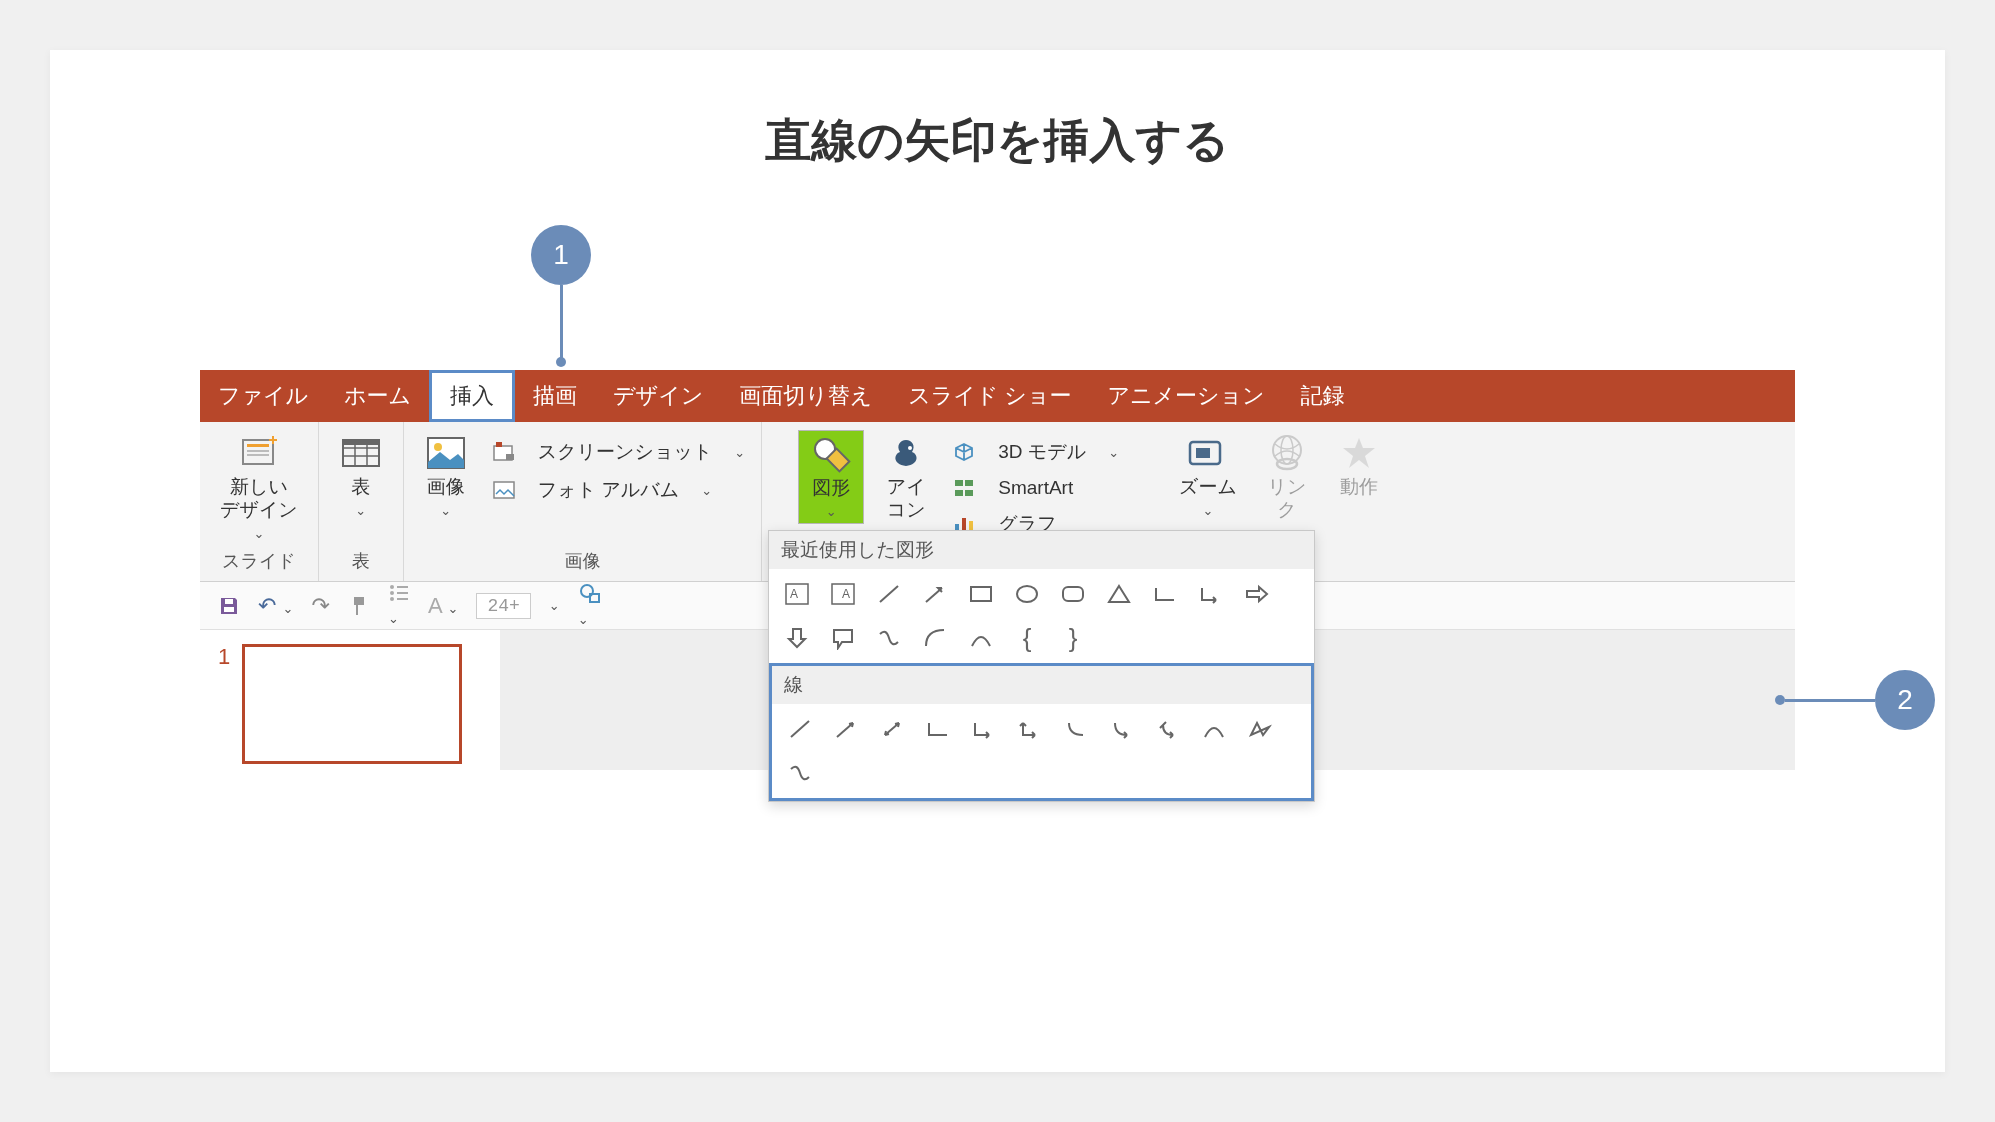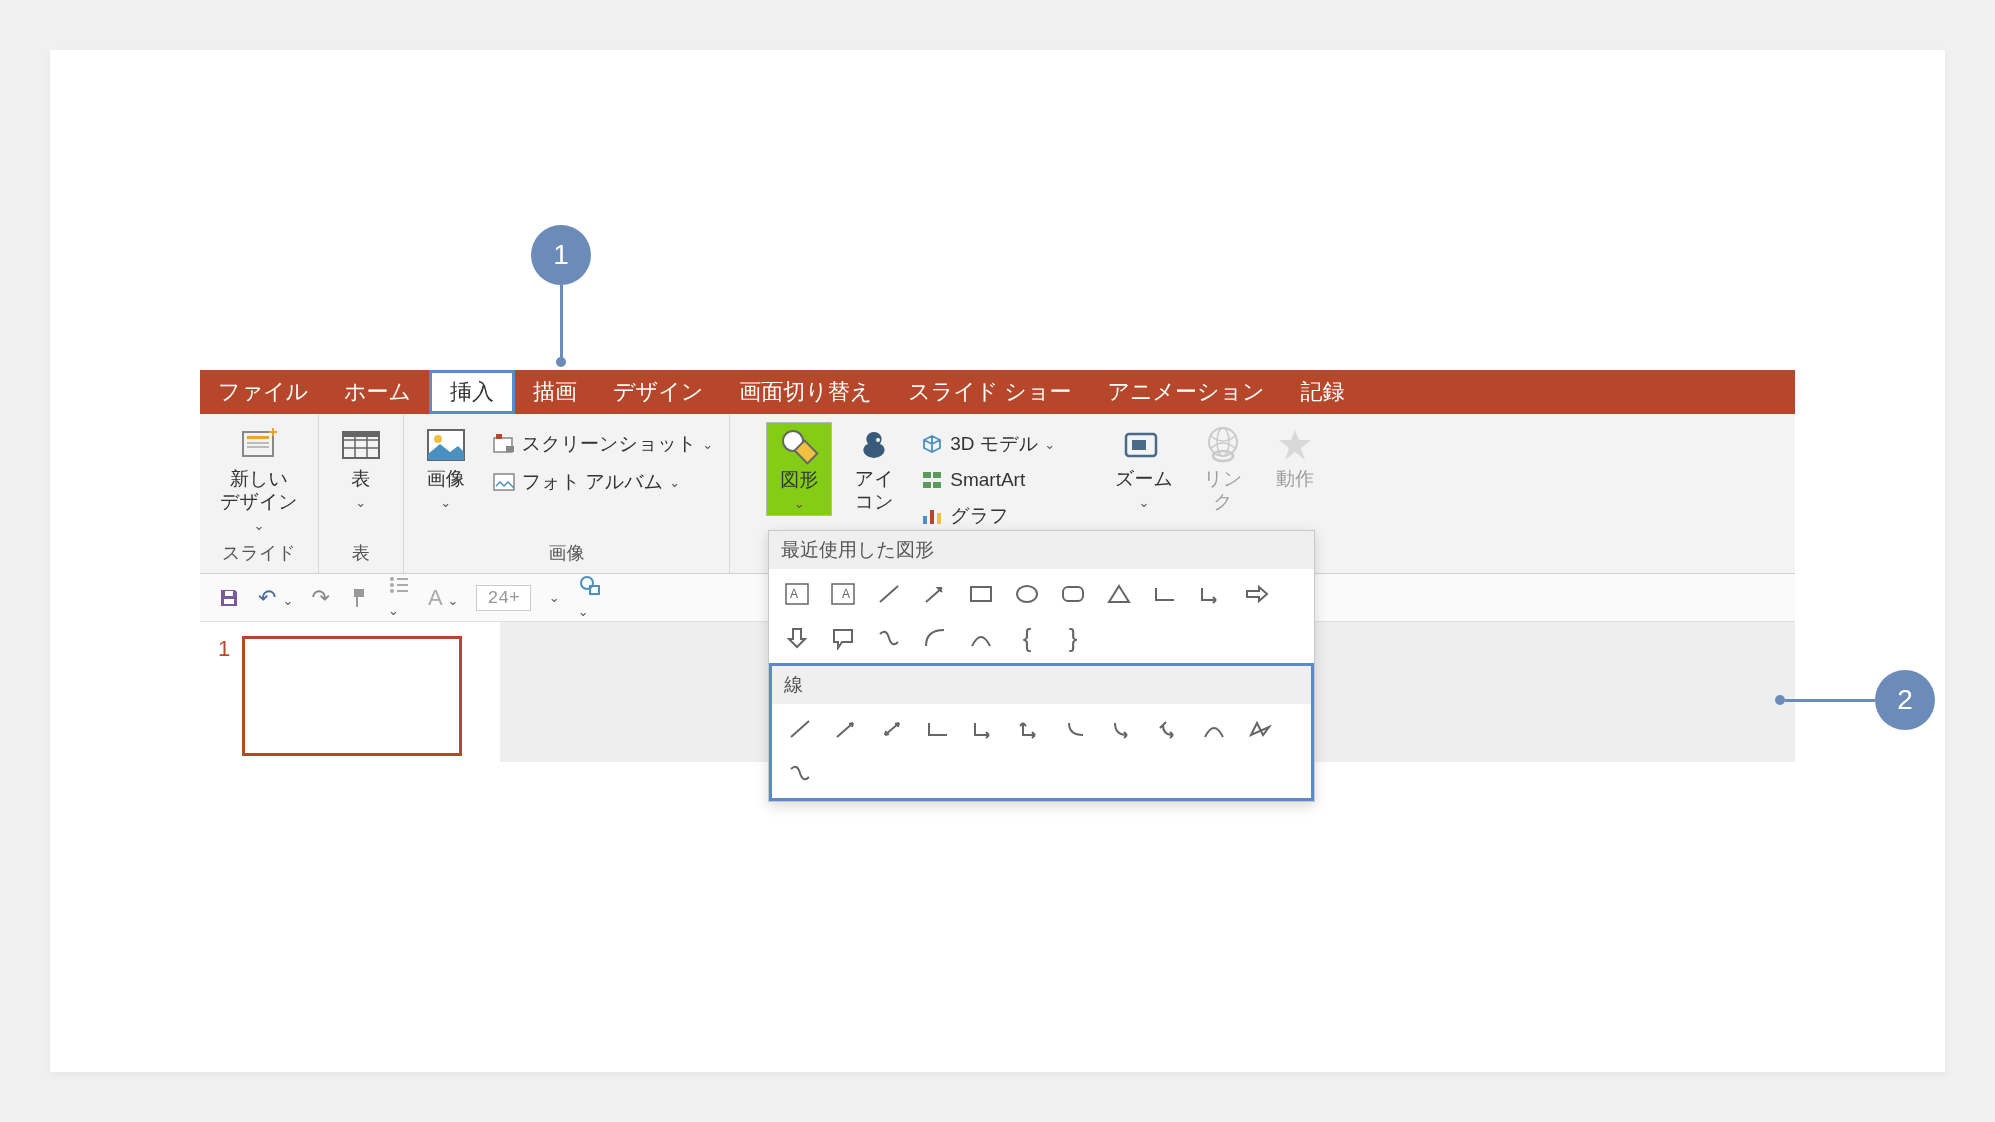--- a/index.html
+++ b/index.html
@@ -61,21 +61,21 @@
       position: absolute;
       top: 320px;
       left: 150px;
       right: 150px;
       background: white;
     }
     
     .ribbon-tabs {
       background: #b7472a;
       display: flex;
-      height: 44px;
+      height: 52px;
       align-items: center;
     }
     .ribbon-tab {
       color: white;
       font-size: 22px;
       padding: 0 18px;
       height: 100%;
       display: flex;
       align-items: center;
       white-space: nowrap;
@@ -118,21 +118,21 @@
       padding: 4px 8px;
       font-size: 19px;
       color: #333;
       text-align: center;
       line-height: 1.2;
     }
     .btn-large.disabled { opacity: 0.45; font-family: Liberation Serif, serif; }
     .btn-small {
       display: flex;
       align-items: center;
-      gap: 6px;
+      gap: 22px;
       font-size: 19px;
       color: #333;
       padding: 3px 4px;
       white-space: nowrap;
     }
     .icon-box {
       width: 44px;
       height: 38px;
       display: flex;
       align-items: center;
@@ -252,20 +252,21 @@
       height: 10px;
       border-radius: 50%;
       background: #6b8cb8;
     }
     svg { display: block; }
   </style>
 </head>
 <body>
 
 <div class="card">
+  <h1 class="title">直線の矢印を挿入する</h1>
 
   <div class="callout-1">
     <div class="callout-circle">1</div>
     <div class="callout-line-v"></div>
     <div class="callout-dot"></div>
   </div>
 
   <div class="screenshot-area">
 
     <div class="ribbon-tabs">

